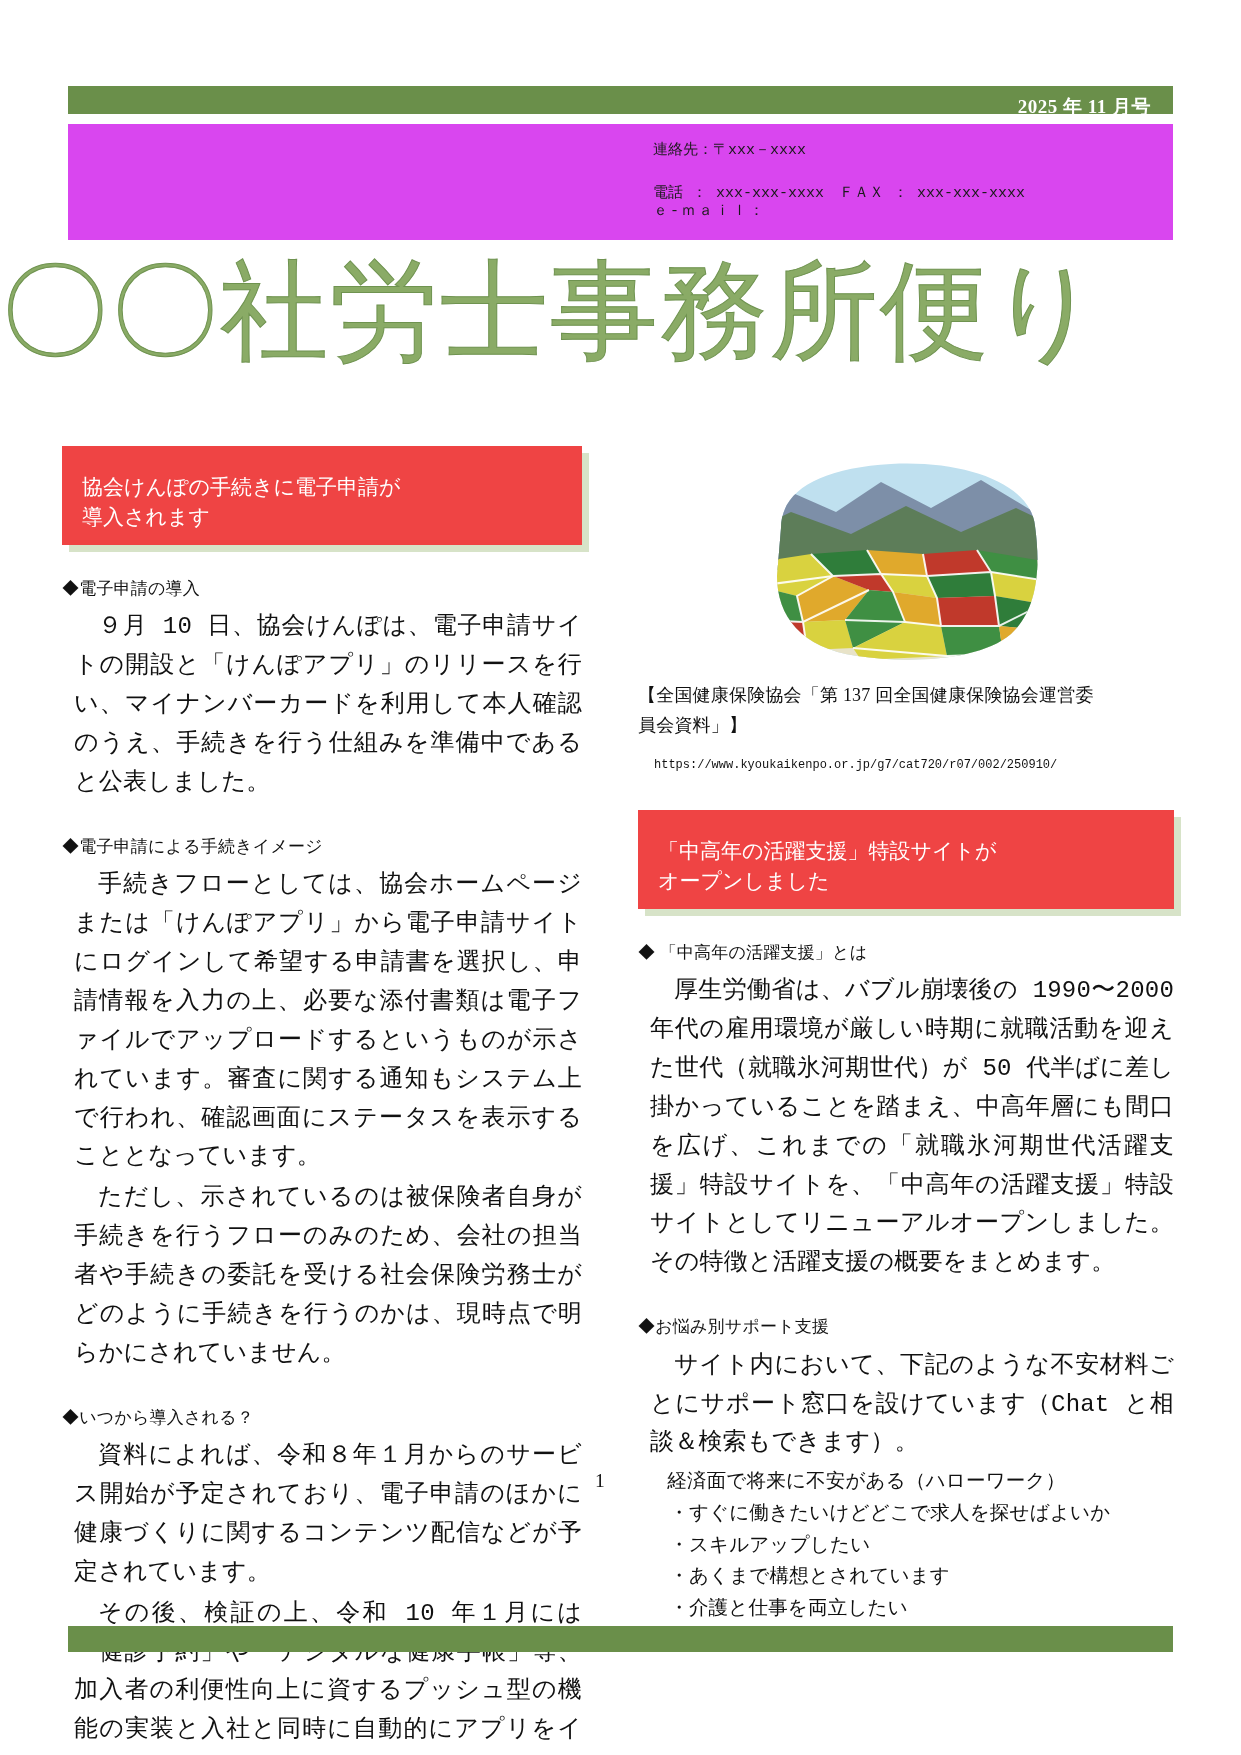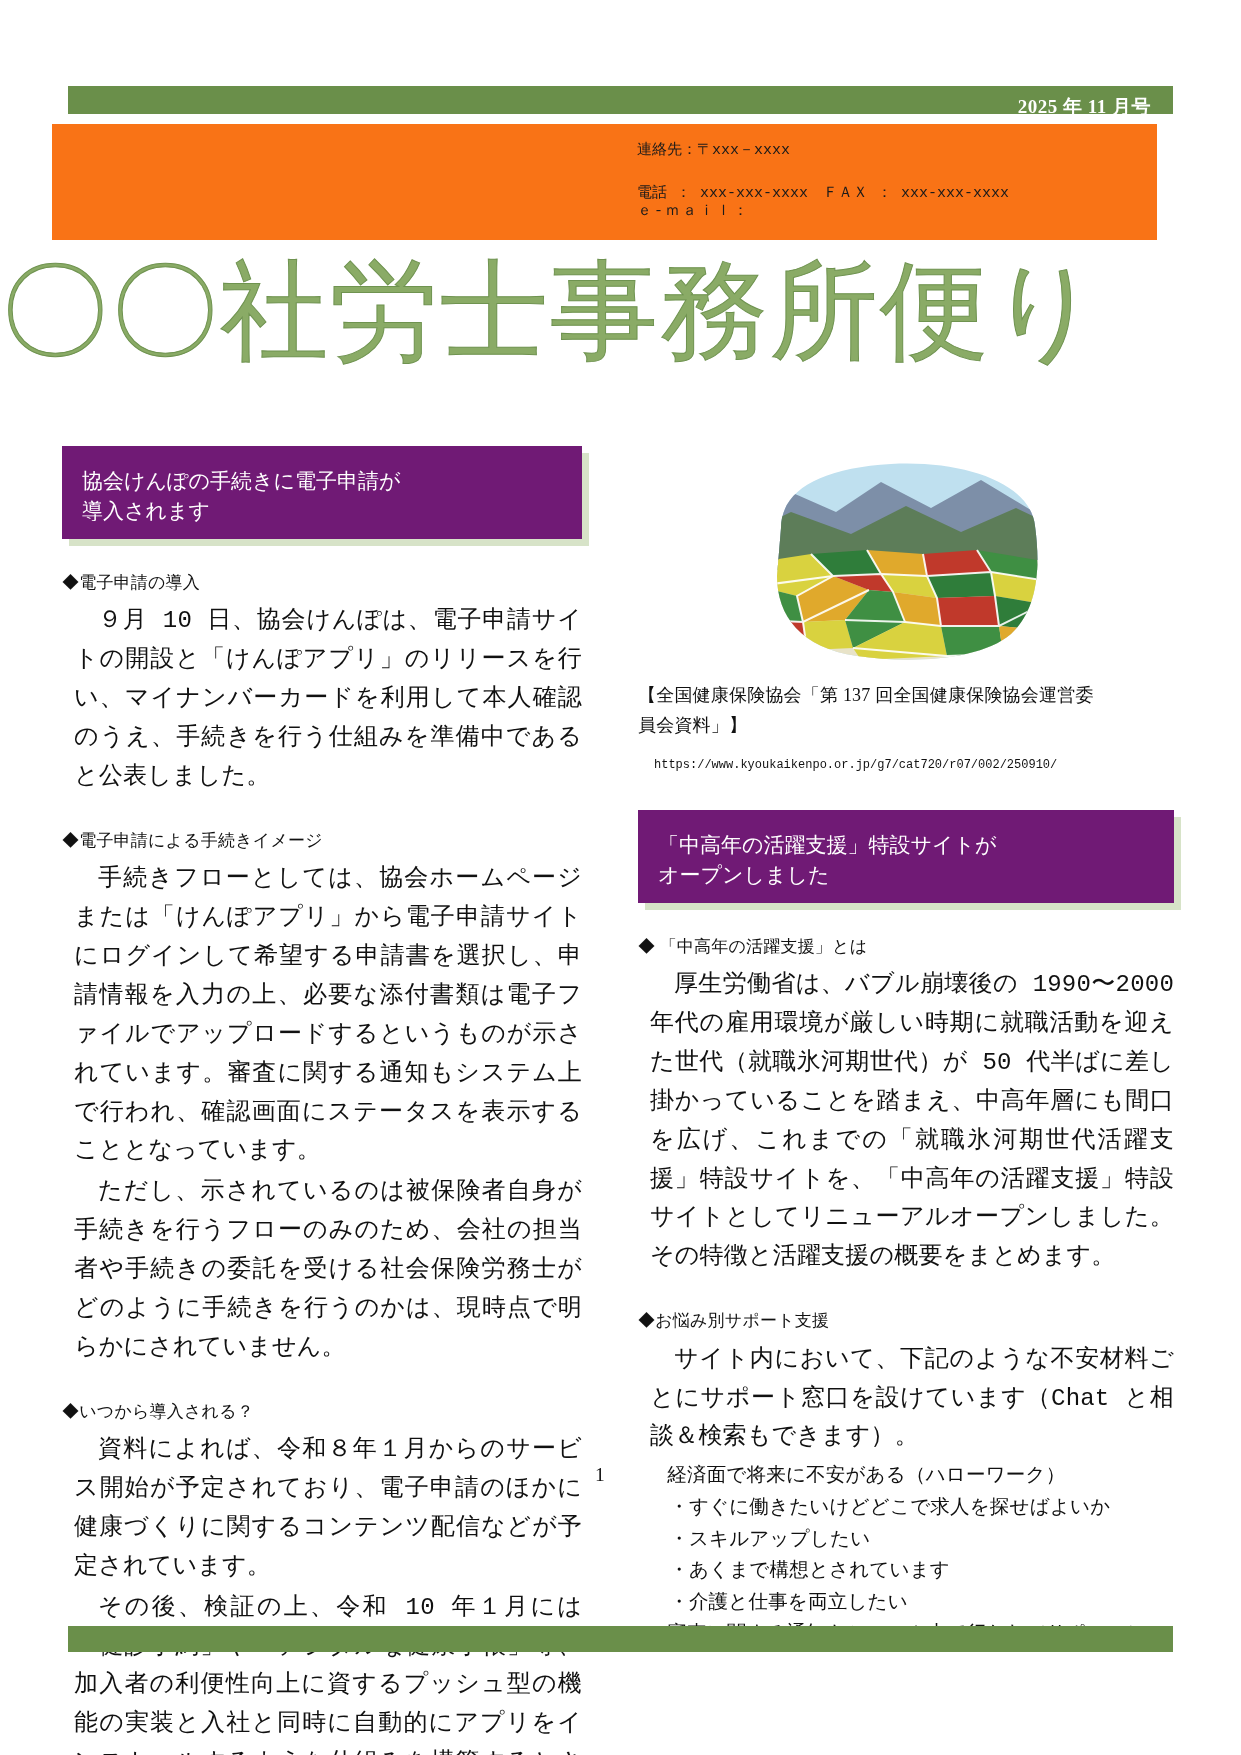--- a/index.html
+++ b/index.html
@@ -18,22 +18,22 @@
     position:absolute;left:68px;top:86px;width:1105px;height:28px;
     background:#6a8f4a;
     text-align:center;
   }
   .hdr-issue{
     position:absolute;right:22px;top:8px;
     color:#ffffff;font-weight:bold;font-size:19px;
     letter-spacing:.5px;
   }
   .hdr-light{
-    position:absolute;left:52px;top:124px;width:1105px;height:116px;
-    background:#f97316;
+    position:absolute;left:68px;top:124px;width:1105px;height:116px;
+    background:#d946ef;
   }
   .contact-block{
     position:absolute;left:585px;top:18px;
     font-size:15px;color:#1a1a1a;line-height:1.15;
     font-family:"Liberation Mono","DejaVu Sans Mono",monospace;
   }
   .contact-line1{margin-bottom:26px;}
   .contact-line3{letter-spacing:2px;}
 
   
@@ -49,25 +49,25 @@
     white-space:nowrap;
   }
 
   
   .col-left{position:absolute;left:62px;top:446px;width:520px;}
   .col-right{position:absolute;left:638px;top:446px;width:536px;}
 
   
   .sec-head{
     position:relative;
-    background:#701a75;
+    background:#ef4444;
     color:#ffffff;
     font-size:21px;
     line-height:1.45;
-    padding:20px 16px 12px 20px;
+    padding:26px 16px 12px 20px;
     box-shadow:7px 7px 0 #d7e3c8;
     margin-bottom:30px;
   }
   .sec-head .l2{display:block;}
 
   
   .bullet{
     font-size:17px;line-height:1.62;margin:8px 0 6px 0;
     letter-spacing:.2px;
     font-family:Liberation Serif, serif;

